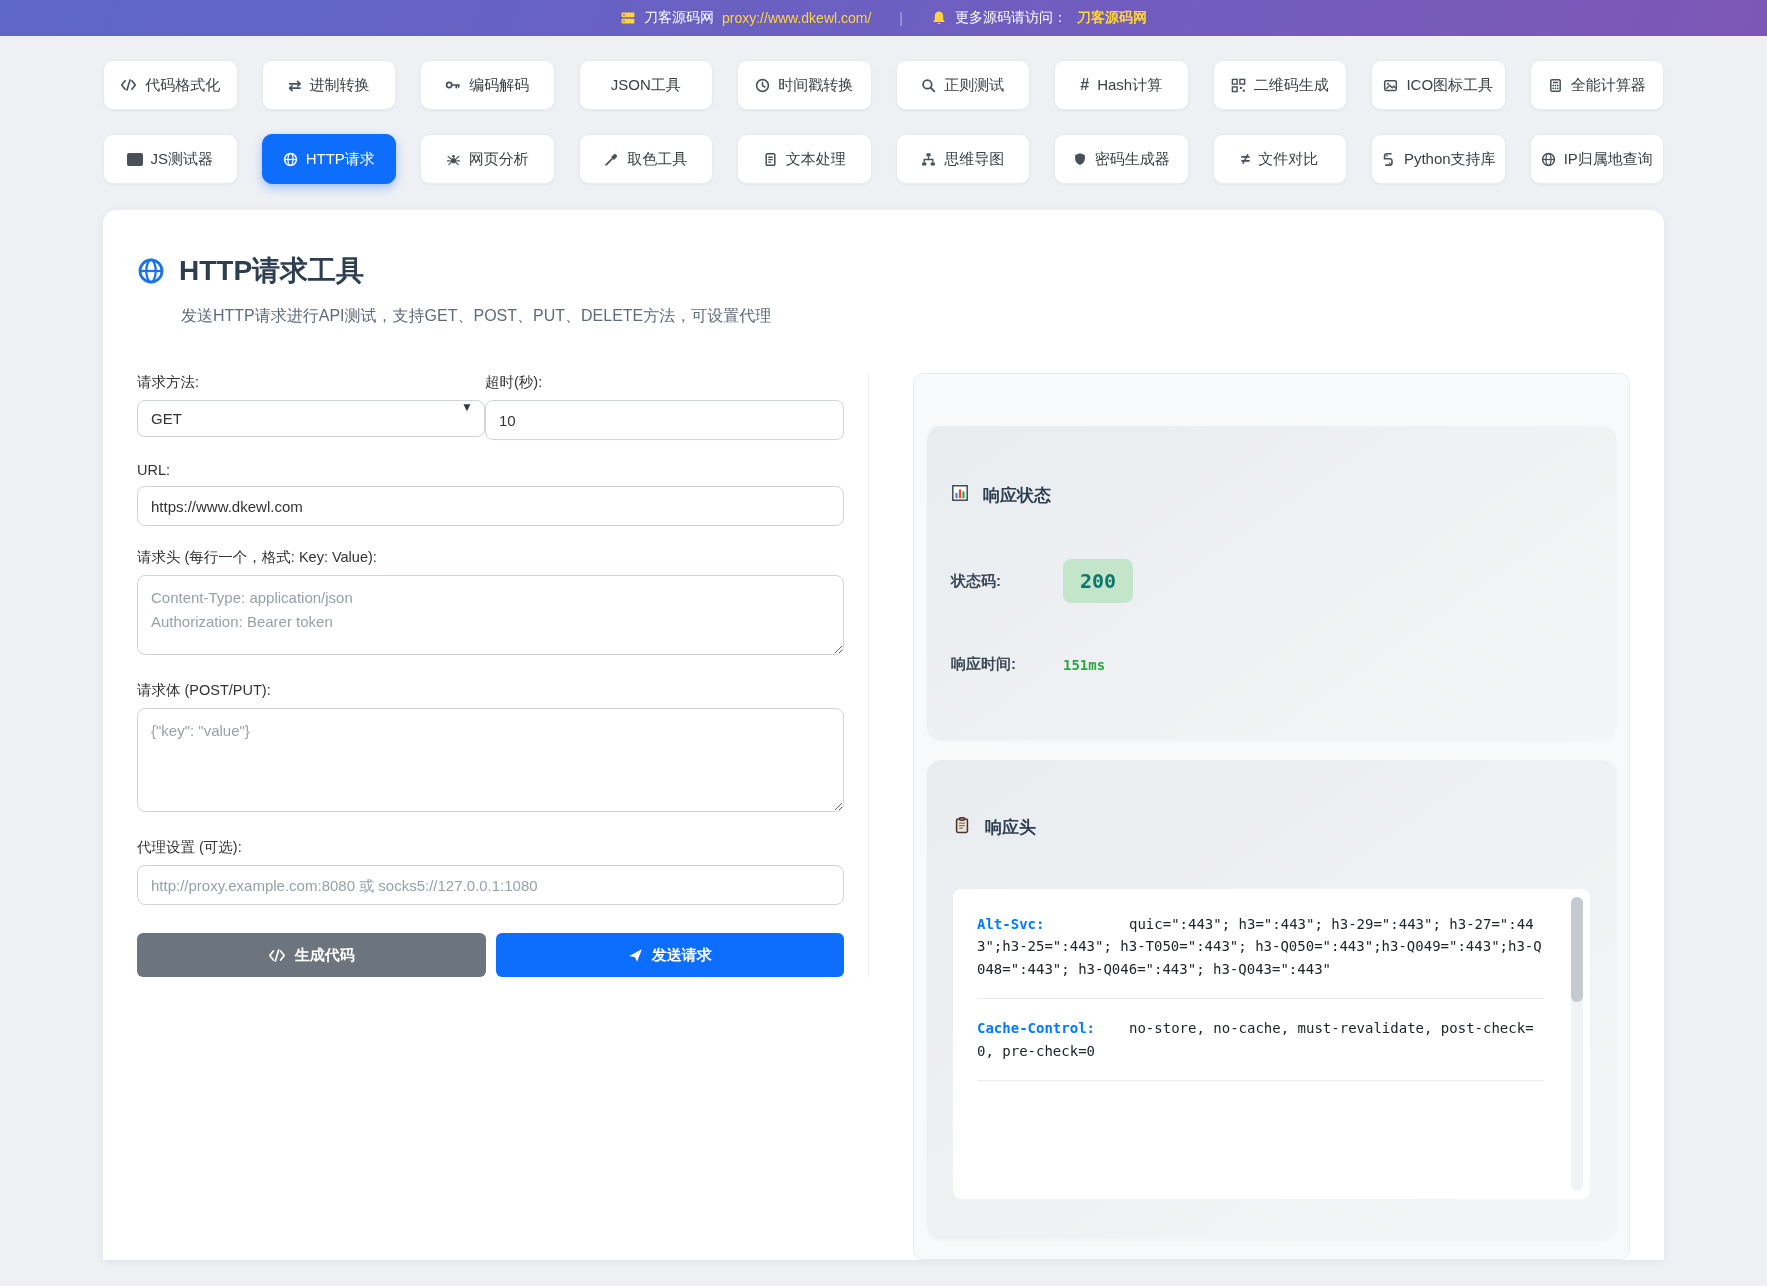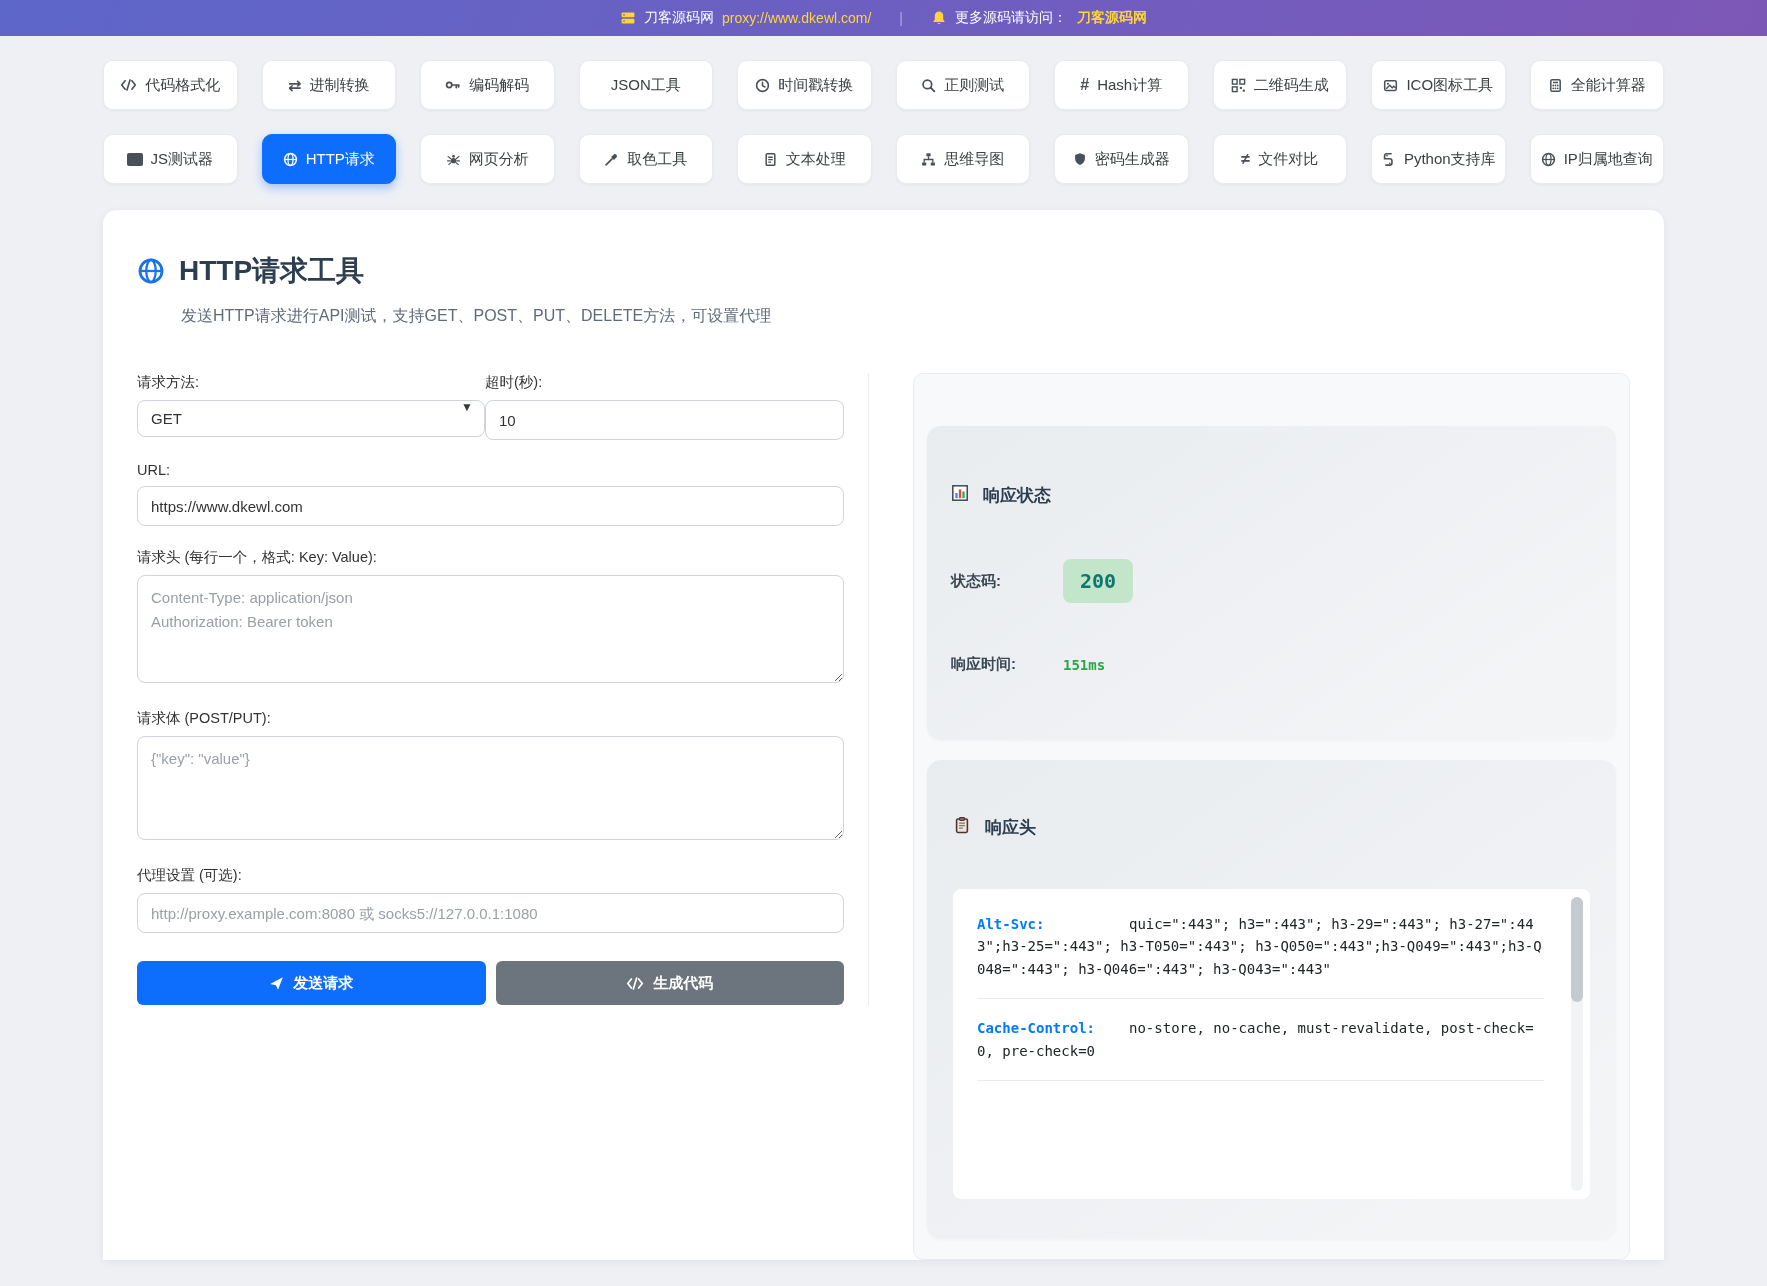--- a/index.html
+++ b/index.html
@@ -87,21 +87,21 @@
     width:100%; border:1px solid #ced4da; border-radius:8px;
     font-size:15px; color:#333; background:#fff;
     font-family:inherit;
   }
   .inp{ height:40px; padding:0 13px; }
   .inp::placeholder, .ta::placeholder{ color:#9aa0a6; }
   .sel{ height:37px; padding:16px 13px; display:flex; align-items:center; position:relative; cursor:pointer; }
   .sel .arrow{ position:absolute; right:11px; top:-1px; font-size:12px; color:#343a40; }
   .fgroup{ margin-bottom:22px; }
   .ta{ padding:10px 13px; resize:vertical; line-height:1.6; }
-  .ta.h1{ height:108px; } .ta.h2{ height:104px; }
+  .ta.h1{ height:80px; } .ta.h2{ height:104px; }
   .btn-row{ display:grid; grid-template-columns:1fr 1fr; gap:10px; margin-top:28px; }
   .btn{
     height:44px; border:none; border-radius:6px; cursor:pointer;
     display:flex; align-items:center; justify-content:center; gap:9px;
     font-size:15px; font-weight:bold; color:#fff; font-family:inherit;
   }
   .btn-send{ background:#0d6efd; }
   .btn-gen{ background:#6c757d; }
   .btn .bi{ display:inline-flex; }
 
@@ -450,35 +450,35 @@
           <label class="f-label">请求体 (POST/PUT):</label>
           <textarea class="ta h2" placeholder="{&quot;key&quot;: &quot;value&quot;}" style=""></textarea>
         </div>
 
         <div class="fgroup" style="margin-bottom:0">
           <label class="f-label">代理设置 (可选):</label>
           <input class="inp" placeholder="http://proxy.example.com:8080 或 socks5://127.0.0.1:1080" style="">
         </div>
 
         <div class="btn-row">
+          <button class="btn btn-gen">
+            <span class="bi">
+                <svg width="18" height="15">
+                  <use href="#i-code"></use>
+                </svg>
+              </span>
+            <span>生成代码</span>
+          </button>
           <button class="btn btn-send">
             <span class="bi">
                 <svg width="15" height="15">
                   <use href="#i-send"></use>
                 </svg>
               </span>
             <span>发送请求</span>
-          </button>
-          <button class="btn btn-gen">
-            <span class="bi">
-                <svg width="18" height="15">
-                  <use href="#i-code"></use>
-                </svg>
-              </span>
-            <span>生成代码</span>
           </button>
         </div>
       </div>
 
       <div class="col-right">
         <div class="panel">
 
           <div class="r-card">
             <div class="r-title">
               <span>

